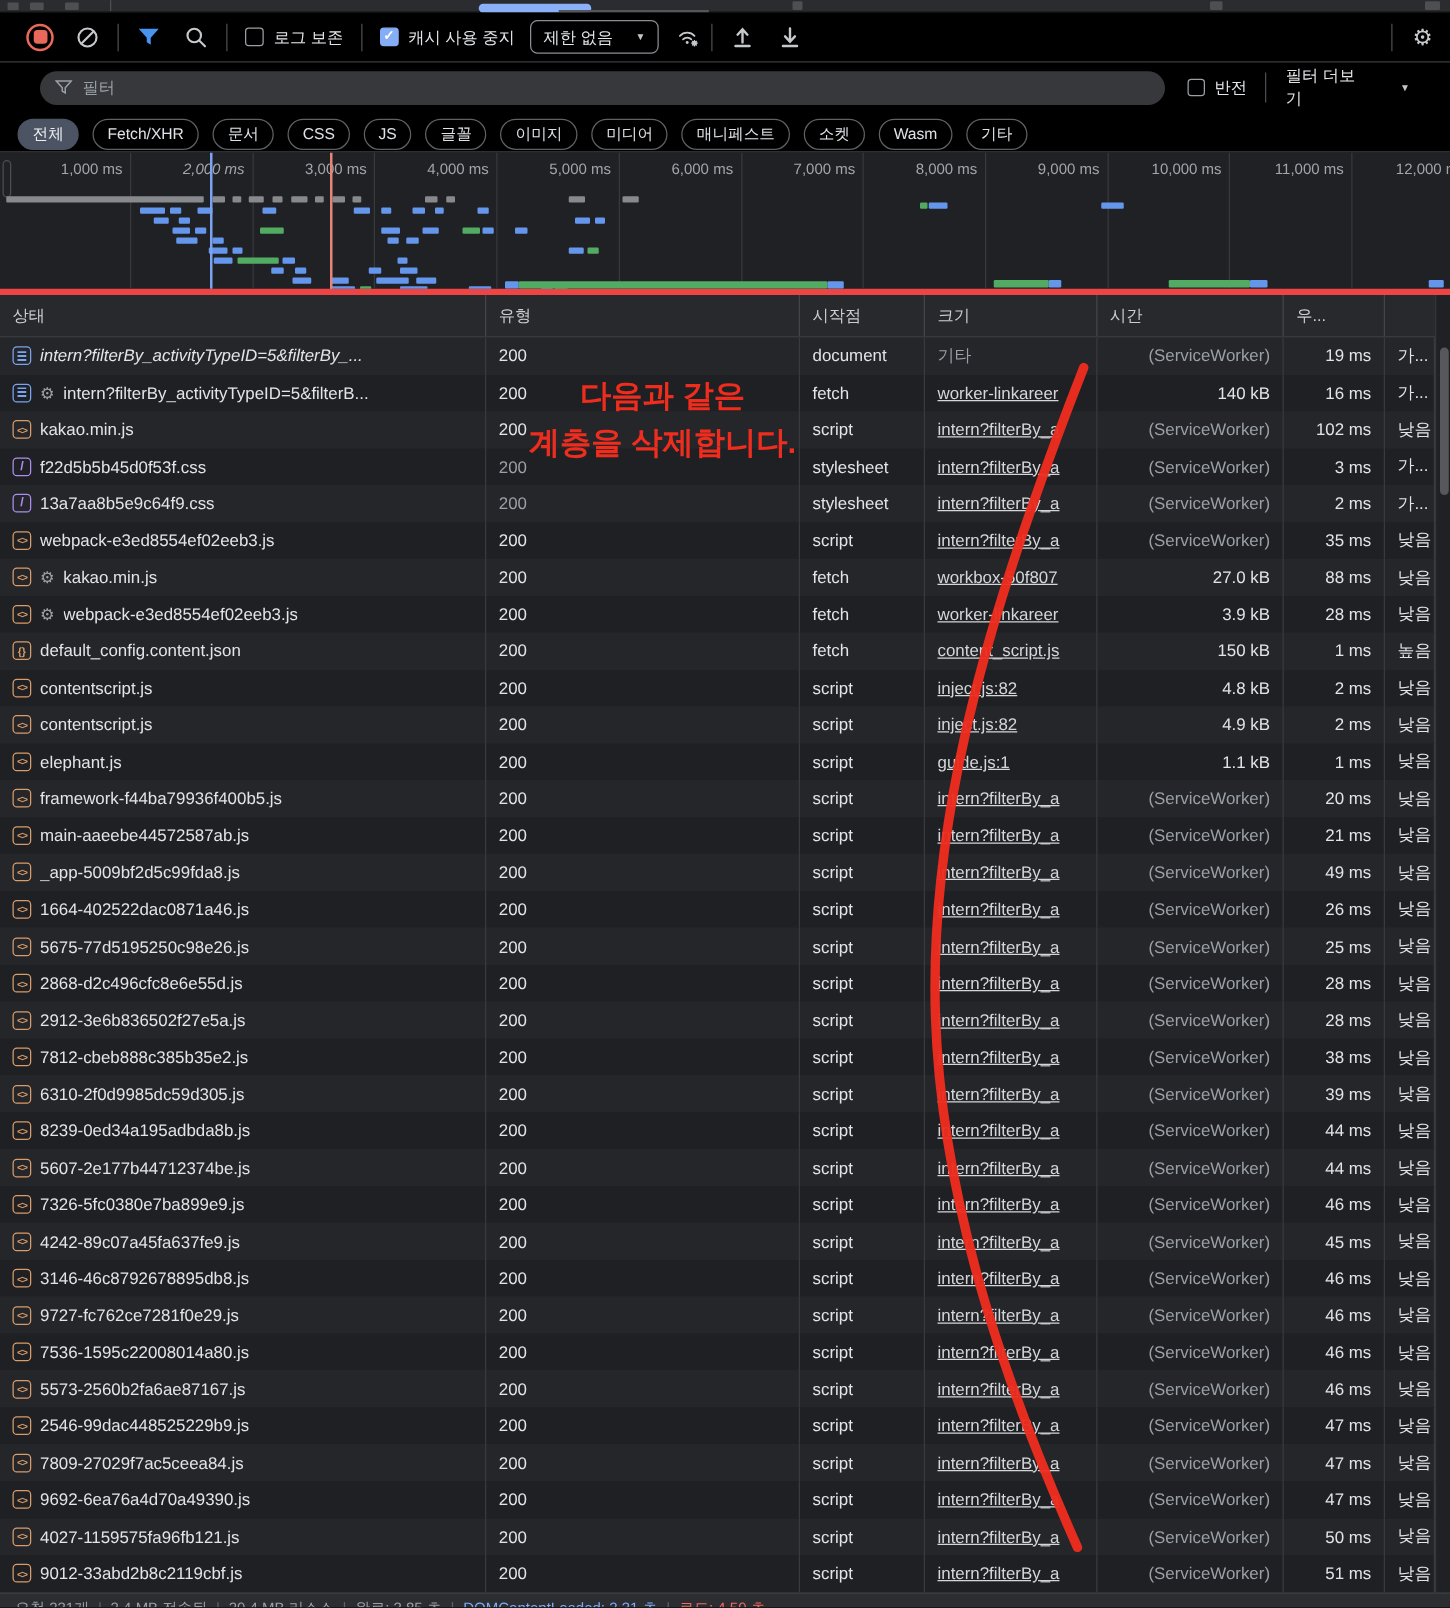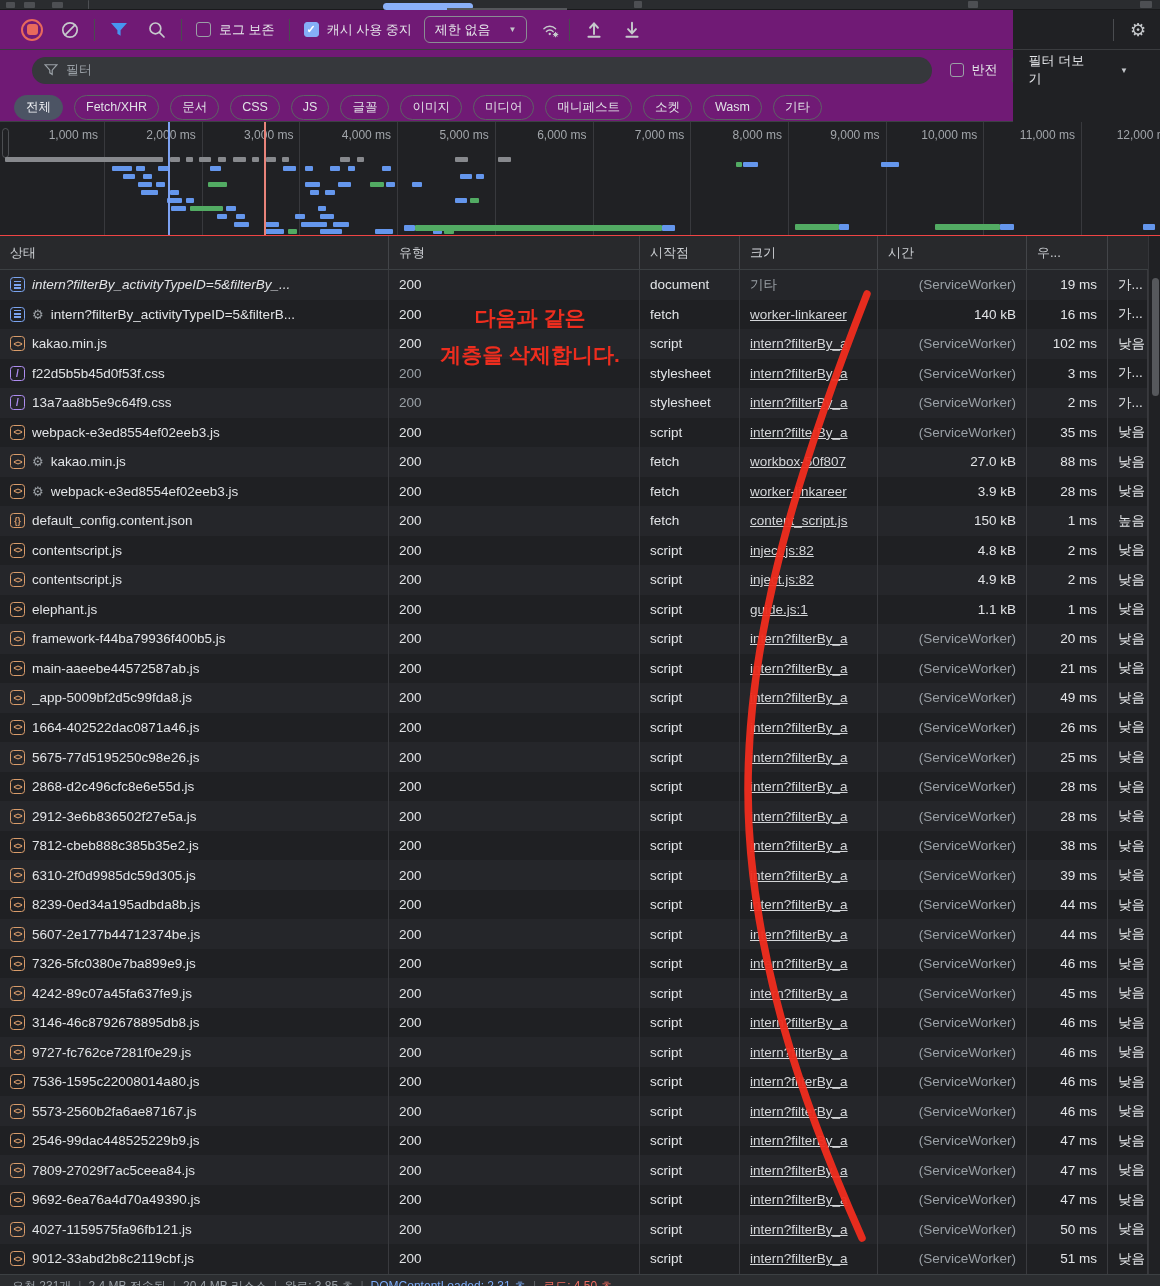--- a/index.html
+++ b/index.html
@@ -6,21 +6,21 @@
 html,body{background:#0c0d0e}
 #app{position:relative;width:1160px;height:1286px;background:#202124;overflow:hidden;
   font-family:"Liberation Sans",sans-serif;color:#dfe1e5;-webkit-font-smoothing:antialiased}
 .sep{width:1px;height:22px;background:#4a4c50;flex:none}
 
 #sliver{position:absolute;left:0;top:0;width:1160px;height:10px;background:#2a2c2f;border-bottom:1px solid #191a1c}
 #sliver .frag{position:absolute;background:#6a6d71;opacity:.55;border-radius:1px}
 #tab-indicator{position:absolute;left:383px;top:3px;width:90px;height:7px;border-radius:4px;background:#8ab0f8}
 #tab-grayline{position:absolute;left:447px;top:8px;width:120px;height:2px;background:#55575b}
 
-#topbars{position:absolute;left:0;top:10px;width:1013px;height:112px;background:#701a75;border-bottom:1px solid #3c4043}
+#topbars{position:absolute;left:0;top:10px;width:1160px;height:112px;background:#000000;border-bottom:1px solid #3c4043}
 #toolbar{position:absolute;left:0;top:0;width:1160px;height:40px;display:flex;align-items:center;gap:0;border-bottom:1px solid #3a3c3f;padding:0 12px}
 .tbtn{display:flex;align-items:center;justify-content:center;flex:none;cursor:pointer}
 #rec{width:22px;height:22px;border:2px solid #e8695c;border-radius:50%;margin:0 9px;position:relative}
 #rec i{position:absolute;left:3.5px;top:3.5px;width:11px;height:11px;border-radius:3px;background:#e8695c}
 .gap8{width:8px;flex:none}.gap14{width:14px;flex:none}.gap18{width:18px;flex:none}
 .cb{width:15px;height:15px;border:1.5px solid #9aa0a6;border-radius:3px;flex:none}
 .cb.on{background:#85aef7;border-color:#85aef7;color:#fff;font-size:11px;font-weight:bold;line-height:13px;text-align:center}
 .tlabel{font-size:13px;color:#e4e6e9;white-space:nowrap;margin-left:8px}
 #throttle{display:flex;align-items:center;gap:18px;height:27px;border:1px solid #8a8d93;border-radius:6px;padding:0 10px;margin-left:12px;font-size:13px;color:#e4e6e9;cursor:pointer}
 .caret{font-size:8px;color:#c3c6ca}
@@ -30,21 +30,21 @@
 #filterrow{position:absolute;left:0;top:40px;width:1160px;height:40px;display:flex;align-items:center;padding:0 32px}
 #filterfield{display:flex;align-items:center;gap:8px;width:918px;height:27px;border-radius:13.5px;background:#36383c;padding:0 12px;cursor:text}
 #filterfield span{font-size:13px;color:#9aa0a6}
 #invertwrap{display:flex;align-items:center;margin-left:18px}
 #morefilters{display:flex;align-items:center;gap:25px;margin-left:16px;font-size:13px;color:#e4e6e9;cursor:pointer}
 
 #chiprow{position:absolute;left:0;top:82px;width:1160px;height:30px;display:flex;align-items:center;gap:11px;padding:0 14px}
 .chip{height:25px;display:flex;align-items:center;padding:0 11px;border:1px solid #5e6166;border-radius:13px;font-size:12.5px;color:#e0e2e6;white-space:nowrap;cursor:pointer}
 .chip.sel{background:#4c5464;border-color:#4c5464;color:#eceef1}
 
-#overview{position:absolute;left:0;top:122px;width:1160px;height:114px;background:#202124;border-bottom:1px solid #ef4444;overflow:hidden;cursor:crosshair}
+#overview{position:absolute;left:0;top:122px;width:1160px;height:114px;background:#202124;border-bottom:5px solid #ef4444;overflow:hidden;cursor:crosshair}
 .gline{position:absolute;top:0;width:1px;height:114px;background:#38393d}
 .tlab{position:absolute;top:6px;width:92px;text-align:right;font-size:12px;color:#a2a6ab;white-space:nowrap}
 .mbar{position:absolute;border-radius:1px}
 .marker{position:absolute;top:0;width:1.5px;height:114px}
 #ovhandle{position:absolute;left:2px;top:6px;width:7px;height:30px;border:1.5px solid #6a6d71;border-radius:4px;opacity:.6}
 
 #thead{position:absolute;left:0;top:236px;width:1148px;height:34px;background:#28292c;border-bottom:1px solid #3c4043;display:grid;grid-template-columns:389px 251px 100px 138px 149px 81px 40px}
 #thead .hc{display:flex;align-items:center;padding:0 10px;font-size:13px;color:#cbced2;border-right:1px solid #434549;overflow:hidden;white-space:nowrap;cursor:pointer}
 #tbody{position:absolute;left:0;top:270px;width:1148px;height:1004px;overflow:hidden}
 .row{display:grid;grid-template-columns:389px 251px 100px 138px 149px 81px 40px;height:29.53px;cursor:default}
@@ -65,21 +65,21 @@
 
 #sbtrack{position:absolute;left:1148px;top:236px;width:12px;height:1038px;background:#202124;border-left:1px solid #35363a}
 #sbthumb{position:absolute;left:2.5px;top:42px;width:7px;height:118px;border-radius:3.5px;background:#56585c}
 
 #statusbar{position:absolute;left:0;top:1274px;width:1160px;height:12px;background:#2b2d30;border-top:1px solid #3c4043;overflow:hidden}
 #statusline{position:absolute;left:12px;top:3px;font-size:12px;white-space:nowrap;color:#9aa0a6}
 #statusline .blue{color:#7cacf8}
 #statusline .red{color:#ef6c60}
 #statusline .sp{color:#5f6266;padding:0 7px}
 
-#redtext{position:absolute;left:404px;top:299px;width:252px;text-align:center;font-size:21px;font-weight:bold;line-height:37px;z-index:60;pointer-events:none}
+#redtext{position:absolute;left:404px;top:299px;width:252px;text-align:center;font-size:25px;font-weight:bold;line-height:37px;z-index:60;pointer-events:none}
 #arrowsvg{position:absolute;left:0;top:0;z-index:55;pointer-events:none}
 svg .st{stroke:#c6c9cc;stroke-width:1.7;fill:none;stroke-linecap:round}
 </style>
 </head>
 <body>
 
 <div id="app">
 
   <div id="sliver">
     <div class="frag" style="left:6px;top:2px;width:9px;height:6px"></div>
@@ -214,21 +214,21 @@
       <div class="gline" style="left: 299.4px;"></div>
       <div class="gline" style="left: 397.1px;"></div>
       <div class="gline" style="left: 494.8px;"></div>
       <div class="gline" style="left: 592.5px;"></div>
       <div class="gline" style="left: 690.2px;"></div>
       <div class="gline" style="left: 787.9px;"></div>
       <div class="gline" style="left: 885.6px;"></div>
       <div class="gline" style="left: 983.3px;"></div>
       <div class="gline" style="left: 1081px;"></div>
       <div class="tlab" style="left: 6px;">1,000 ms</div>
-      <div class="tlab" style="left: 103.7px;">2,000 ms</div>
+      <div class="tlab" style="left: 103.7px; font-style: italic;">2,000 ms</div>
       <div class="tlab" style="left: 201.4px;">3,000 ms</div>
       <div class="tlab" style="left: 299.1px;">4,000 ms</div>
       <div class="tlab" style="left: 396.8px;">5,000 ms</div>
       <div class="tlab" style="left: 494.5px;">6,000 ms</div>
       <div class="tlab" style="left: 592.2px;">7,000 ms</div>
       <div class="tlab" style="left: 689.9px;">8,000 ms</div>
       <div class="tlab" style="left: 787.6px;">9,000 ms</div>
       <div class="tlab" style="left: 885.3px;">10,000 ms</div>
       <div class="tlab" style="left: 983px;">11,000 ms</div>
       <div class="tlab" style="left: 1080.7px;">12,000 ms</div>

